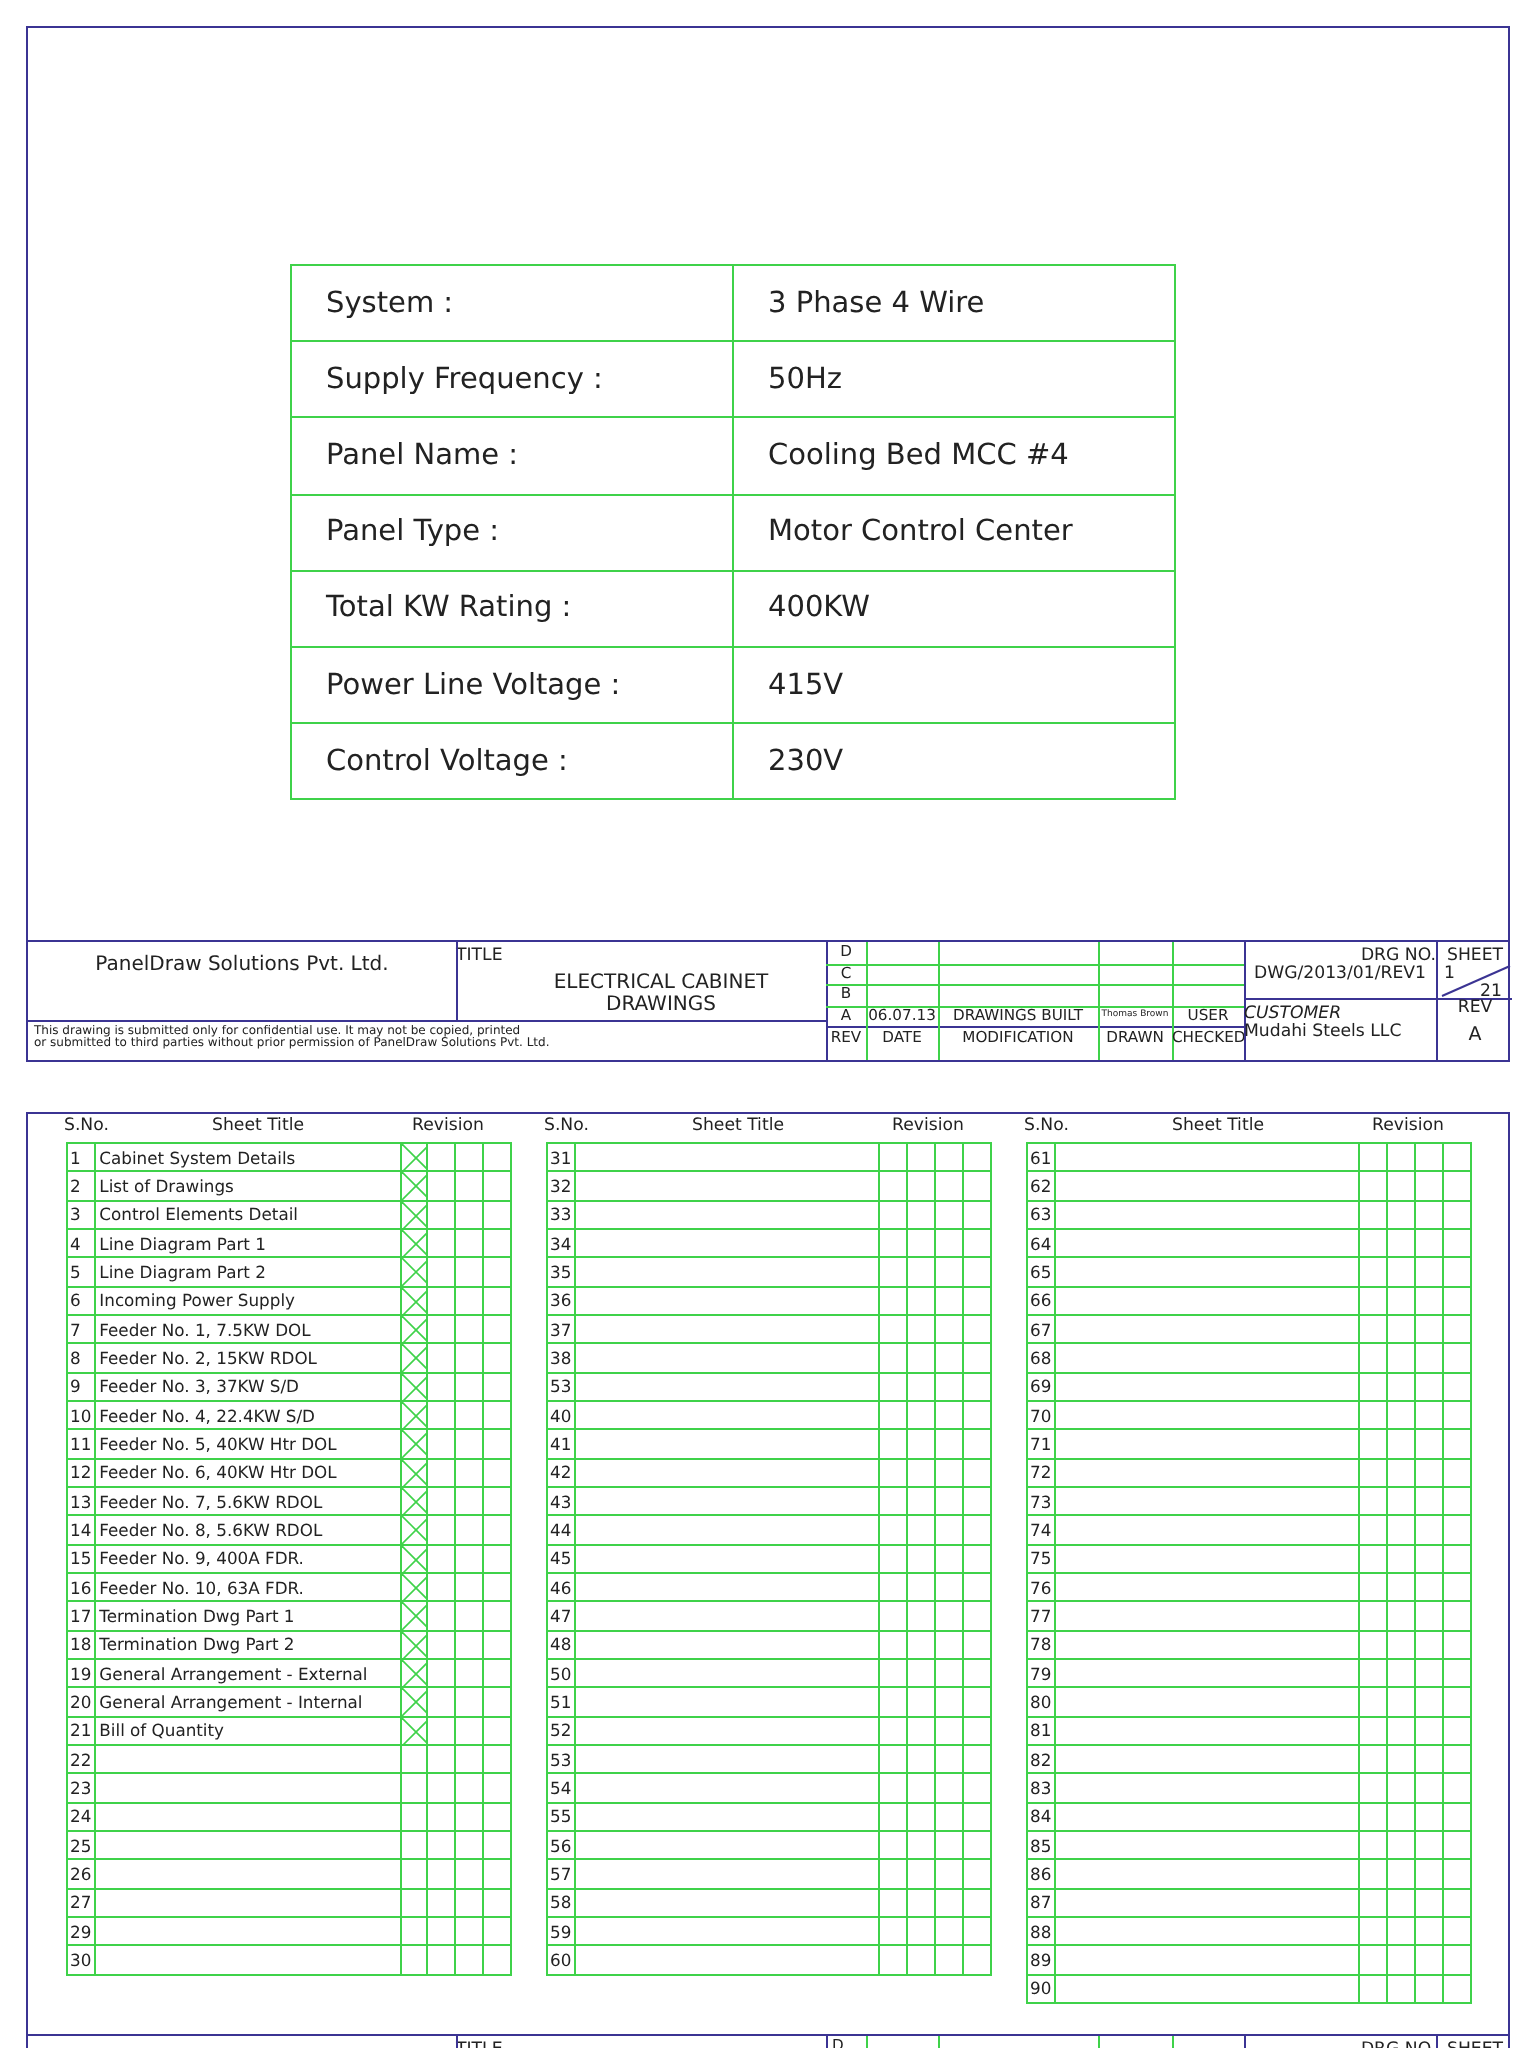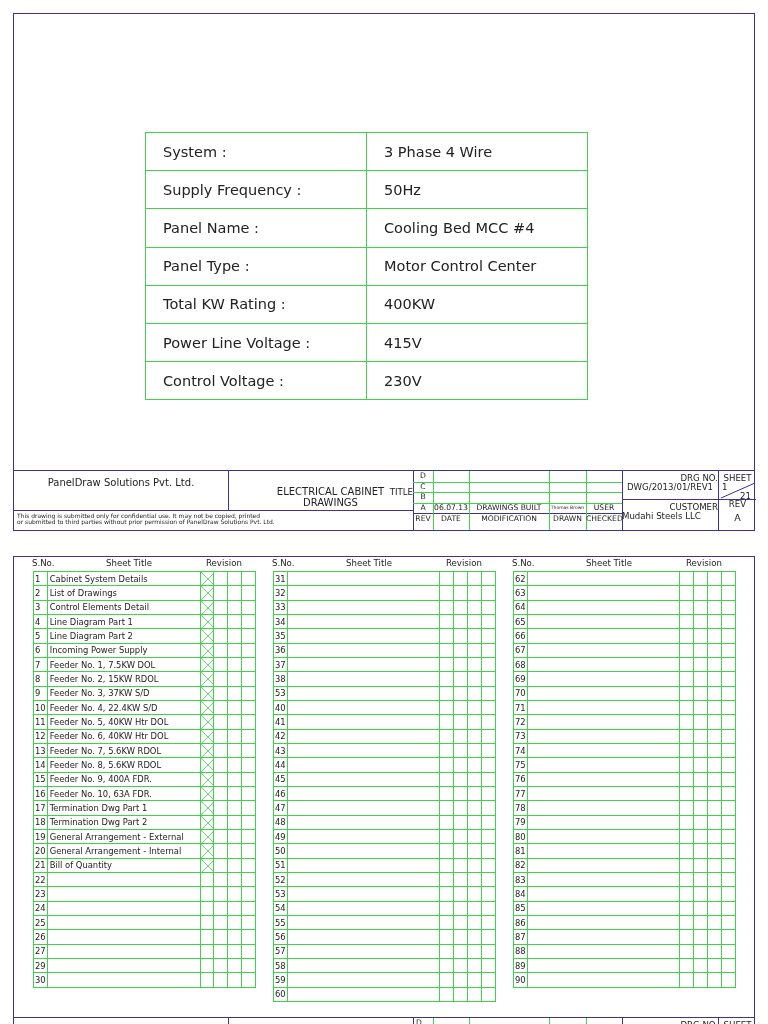--- a/index.html
+++ b/index.html
@@ -15,30 +15,30 @@
   .spec td { border: 1px solid #3fd24a; height: 38.2px; font-size: 14.5px; color: #222; padding-left: 17px; }
   .spec td.lbl { width: 221px; }
 
   
   .tb { position: absolute; left: 0; right: 0; bottom: 0; height: 60px; border-top: 1px solid #3b3493; }
   .tb .c { position: absolute; font-size: 8.6px; color: #222; }
   .tb .vline { position: absolute; top: 0; bottom: 0; width: 1px; background: #3b3493; }
   .tb .hline { position: absolute; height: 1px; background: #3b3493; }
   .tb .gl { position: absolute; background: #3fd24a; }
   .company { left: 0; width: 214px; top: 6px; text-align: center; font-size: 10px !important; }
-  .ttl-lbl { left: 214px; width: 185px; top: 16px; text-align: right; }
+  .ttl-lbl { left: 214px; width: 185px; top: 2px; text-align: left; }
   .ttl-val { left: 214px; width: 185px; top: 15px; text-align: center; font-size: 10px !important; padding-left: 20px; }
   .disclaimer { left: 3px; top: 42px; font-size: 6px !important; line-height: 6px; color: #333; width: 400px; }
 
   .revgrid { position: absolute; left: 399px; top: 0; width: 209px; height: 59px; }
   .revgrid .rc { position: absolute; font-size: 7.6px; text-align: center; line-height: 10.6px; color: #222; }
 
   .drg-lbl { left: 608px; width: 96px; top: 2px; text-align: right; }
   .drg-val { left: 608px; width: 96px; top: 11px; text-align: center; }
-  .cust-lbl { left: 608px; width: 96px; top: 31px; text-align: right; }
+  .cust-lbl { left: 608px; width: 96px; top: 31px; text-align: left; font-style: italic; }
   .cust-val { left: 608px; width: 96px; top: 40px; text-align: left; }
   .sheet-lbl { left: 705px; width: 37px; top: 2px; text-align: center; }
   .sheet-num { left: 708px; top: 11px; }
   .sheet-tot { left: 726px; top: 20px; }
   .rev-lbl { left: 705px; width: 37px; top: 28px; text-align: center; }
   .rev-val { left: 705px; width: 37px; top: 41px; text-align: center; font-size: 9.5px !important; }
 
   
   .col { position: absolute; top: 0; width: 226px; }
   .col .hdr { position: absolute; top: 1px; font-size: 8.6px; color: #222; }
@@ -644,28 +644,20 @@
             </tr>
             <tr>
               <td class="sn">48</td>
               <td class="title"></td>
               <td class="rv"></td>
               <td class="rv"></td>
               <td class="rv"></td>
               <td class="rv"></td>
             </tr>
             <tr>
-              <td class="sn">49</td>
-              <td class="title"></td>
-              <td class="rv"></td>
-              <td class="rv"></td>
-              <td class="rv"></td>
-              <td class="rv"></td>
-            </tr>
-            <tr>
               <td class="sn">50</td>
               <td class="title"></td>
               <td class="rv"></td>
               <td class="rv"></td>
               <td class="rv"></td>
               <td class="rv"></td>
             </tr>
             <tr>
               <td class="sn">51</td>
               <td class="title"></td>
@@ -748,20 +740,28 @@
             </tr>
           </tbody>
         </table>
       </div>
       <div class="col" style="left: 480px; width: 245px;">
         <div class="hdr" style="left: 18px;">S.No.</div>
         <div class="hdr" style="left: 92px;">Sheet Title</div>
         <div class="hdr" style="left: 192px;">Revision</div>
         <table class="list">
           <tbody>
+            <tr>
+              <td class="sn">61</td>
+              <td class="title"></td>
+              <td class="rv"></td>
+              <td class="rv"></td>
+              <td class="rv"></td>
+              <td class="rv"></td>
+            </tr>
             <tr>
               <td class="sn">62</td>
               <td class="title"></td>
               <td class="rv"></td>
               <td class="rv"></td>
               <td class="rv"></td>
               <td class="rv"></td>
             </tr>
             <tr>
               <td class="sn">63</td>

